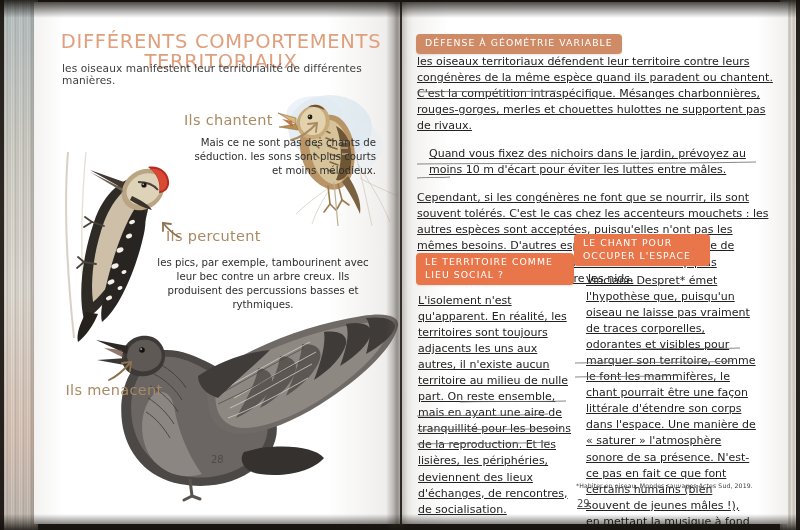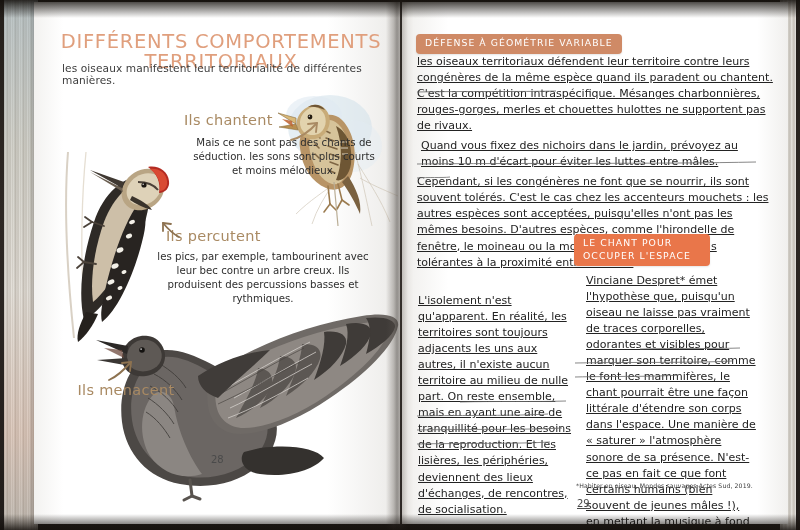--- a/index.html
+++ b/index.html
@@ -158,21 +158,21 @@
               <path d="M78 118 l6 6"></path>
             <path d="M90 114 l-5 9"></path>
               <path d="M90 114 l7 5"></path>
           </g>
           <path d="M82 96 L86 140" stroke="#b9ad95" stroke-width="1.2" fill="none"></path>
         </svg>
       </div>
 
       <div class="callout" style="left:150px;top:110px;width:200px;">
         <div class="head" style="text-align:left;">Ils chantent</div>
-        <div class="body" style="margin-top:8px;padding:0 8px;">Mais ce ne sont pas des chants de séduction. les sons sont plus courts et moins mélodieux.</div>
+        <div class="body" style="margin-top:8px;padding:0 8px;text-align:right;">Mais ce ne sont pas des chants de séduction. les sons sont plus courts et moins mélodieux.</div>
       </div>
       <div class="arrow" style="left:255px;top:116px;">
         <svg width="34" height="26" viewBox="0 0 34 26">
           <path d="M2 22 C10 20 20 14 28 5" stroke="#a98a63" stroke-width="1.9" fill="none" stroke-linecap="round"></path>
           <path d="M28 5 L19 6 M28 5 L27 14" stroke="#a98a63" stroke-width="1.9" fill="none" stroke-linecap="round"></path>
         </svg>
       </div>
 
       <div class="illus" style="left:26px;top:150px;">
         <svg width="150" height="190" viewBox="0 0 150 190">
@@ -225,21 +225,21 @@
               <path d="M32 70 l-7 -5"></path>
             <path d="M36 112 l-12 -2"></path>
               <path d="M24 110 l-7 6"></path>
               <path d="M24 110 l-6 -5"></path>
           </g>
         </svg>
       </div>
 
       <div class="callout" style="left:114px;top:226px;width:230px;">
         <div class="head" style="text-align:left;padding-left:18px;">Ils percutent</div>
-        <div class="body" style="margin-top:6px;padding:0 6px;">les pics, par exemple, tambourinent avec leur bec contre un arbre creux. Ils produisent des percussions basses et rythmiques.</div>
+        <div class="body" style="margin-top:12px;padding:0 6px;">les pics, par exemple, tambourinent avec leur bec contre un arbre creux. Ils produisent des percussions basses et rythmiques.</div>
       </div>
       <div class="arrow" style="left:125px;top:218px;">
         <svg width="24" height="20" viewBox="0 0 24 20">
           <path d="M20 17 C14 14 9 9 4 3" stroke="#8d7250" stroke-width="1.8" fill="none" stroke-linecap="round"></path>
           <path d="M4 3 L12 4 M4 3 L4 11" stroke="#8d7250" stroke-width="1.8" fill="none" stroke-linecap="round"></path>
         </svg>
       </div>
 
       <div class="illus" style="left:60px;top:300px;">
         <svg width="310" height="200" viewBox="0 0 310 200">
@@ -306,51 +306,52 @@
 
           <path d="M166 146 C196 142 222 146 230 156 C220 168 194 176 166 172 C150 170 144 158 150 150 Z" fill="#34312e"></path>
 
           <g stroke="#59544f" stroke-width="3" fill="none" stroke-linecap="round">
             <path d="M96 178 l2 16"></path>
             <path d="M98 194 l-8 4 M98 194 l8 3"></path>
           </g>
         </svg>
       </div>
 
-      <div class="callout" style="left:22px;top:380px;width:140px;">
+      <div class="callout" style="left:10px;top:380px;width:140px;">
         <div class="head" style="text-align:center;">Ils menacent</div>
       </div>
       <div class="arrow" style="left:72px;top:357px;">
         <svg width="30" height="24" viewBox="0 0 30 24">
           <path d="M3 21 C10 18 18 11 25 3" stroke="#8d7250" stroke-width="1.9" fill="none" stroke-linecap="round"></path>
           <path d="M25 3 L16 4 M25 3 L24 12" stroke="#8d7250" stroke-width="1.9" fill="none" stroke-linecap="round"></path>
         </svg>
       </div>
 
       <div class="pagenum" style="left:177px;top:452px;">28</div>
     </div>
 
     <div class="page page-right">
 
       <div class="banner muted" style="left:14px;top:32px;">DÉFENSE À GÉOMÉTRIE VARIABLE</div>
 
       <div class="col" style="left:15px;top:52px;width:358px;">
         <p style="margin:0 0 0 0;">les oiseaux territoriaux défendent leur territoire contre leurs congénères de la même espèce quand ils paradent ou chantent. C'est la compétition intraspécifique. Mésanges charbonnières, rouges-gorges, merles et chouettes hulottes ne supportent pas de rivaux.</p>
-        <p style="margin:4px;">Quand vous fixez des nichoirs dans le jardin, prévoyez au moins 10 m d'écart pour éviter les luttes entre mâles.</p>
+        <p style="margin:12px;">Quand vous fixez des nichoirs dans le jardin, prévoyez au moins 10 m d'écart pour éviter les luttes entre mâles.</p>
         <p style="margin:0;">Cependant, si les congénères ne font que se nourrir, ils sont souvent tolérés. C'est le cas chez les accenteurs mouchets : les autres espèces sont acceptées, puisqu'elles n'ont pas les mêmes besoins. D'autres espèces, comme l'hirondelle de fenêtre, le moineau ou la mouette sont beaucoup plus tolérantes à la proximité entre les nids.</p>
       </div>
 
       <svg style="position:absolute;left:14px;top:76px;" width="360" height="130">
         <g stroke="#6b6b6b" stroke-width="0.9" fill="none" opacity=".9">
           <path d="M1 14 C50 13 105 14 140 13"></path>
           <path d="M1 86 C90 85 250 86 340 84"></path>
           <path d="M1 100 C12 99 26 100 34 99"></path>
         </g>
       </svg>
 
+      <div class="banner bright" style="left:14px;top:251px;width:140px;">LE TERRITOIRE COMME LIEU SOCIAL ?</div>
 
       <div class="col" style="left:16px;top:291px;width:154px;">
         <p style="margin:0;">L'isolement n'est qu'apparent. En réalité, les territoires sont toujours adjacents les uns aux autres, il n'existe aucun territoire au milieu de nulle part. On reste ensemble, mais en ayant une aire de tranquillité pour les besoins de la reproduction. Et les lisières, les périphéries, deviennent des lieux d'échanges, de rencontres, de socialisation.</p>
       </div>
 
       <svg style="position:absolute;left:14px;top:398px;" width="160" height="60">
         <g stroke="#6b6b6b" stroke-width="0.9" fill="none" opacity=".9">
           <path d="M44 2 C80 1 120 2 150 1"></path>
           <path d="M1 16 C50 15 100 16 132 14"></path>
           <path d="M1 30 C50 29 110 30 146 28"></path>

